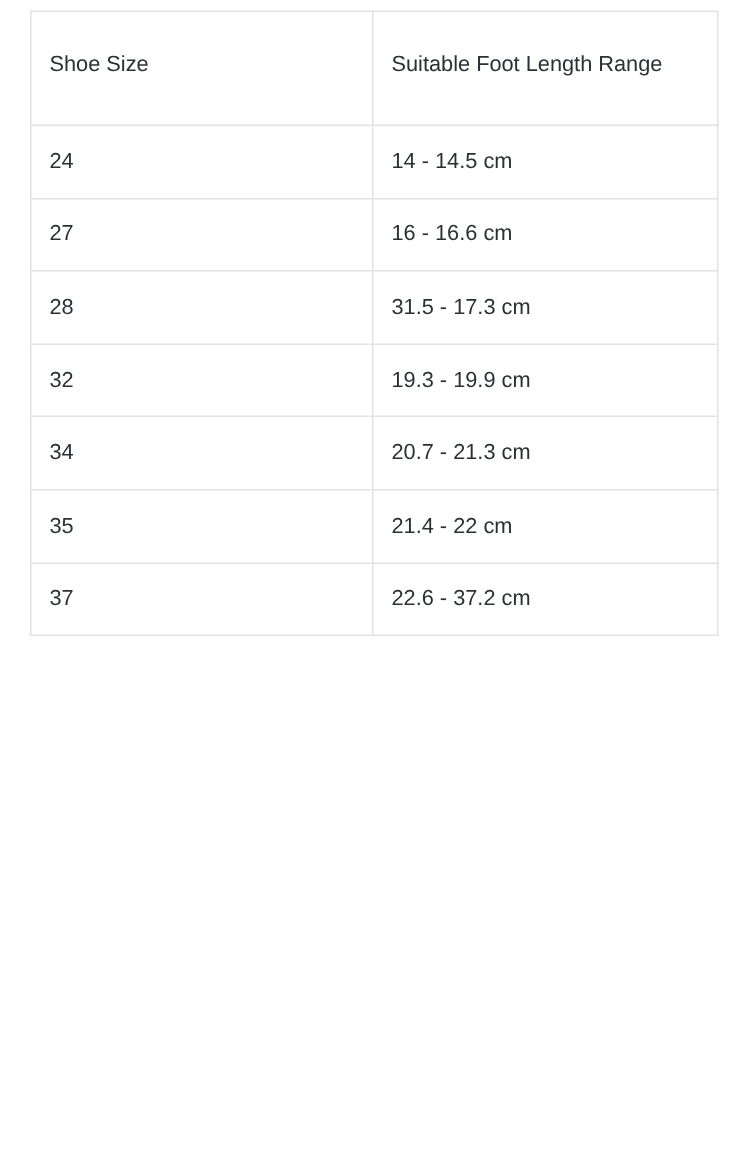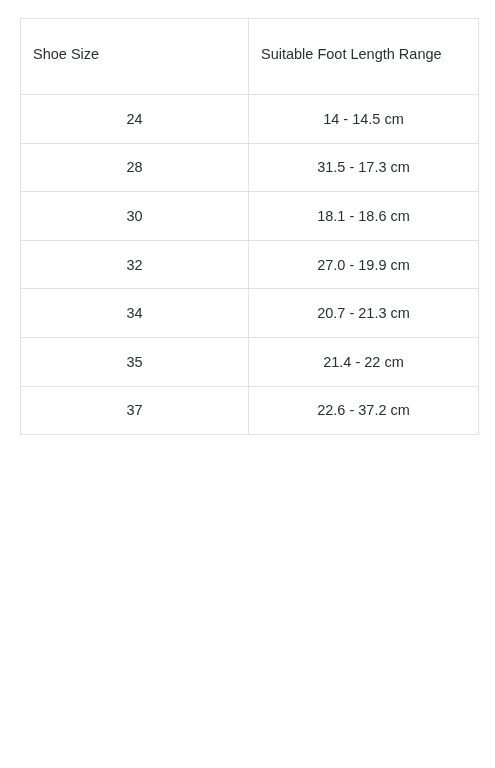--- a/index.html
+++ b/index.html
@@ -18,21 +18,21 @@
   .page {
     position: relative;
     width: 495px;
     height: 768px;
     background: #ffffff;
   }
 
   .size-table {
     position: absolute;
     left: 20px;
-    top: 18px;
+    top: 7px;
     width: 458px;
     border-collapse: collapse;
     table-layout: fixed;
     background: #ffffff;
   }
 
   .size-table col.c1 { width: 228px; }
   .size-table col.c2 { width: 230px; }
 
   .size-table th,
@@ -50,21 +50,20 @@
   .size-table thead th {
     height: 76px;
     vertical-align: top;
     padding-top: 24px;
     box-sizing: border-box;
   }
 
   .size-table tbody td {
     height: 47.6px;
     vertical-align: middle;
-    text-align: center;
   }
 
   .cell-text {
     display: block;
     white-space: normal;
   }
 </style>
 </head>
 <body>
 
@@ -88,40 +87,40 @@
       <tr>
         <td>
             <span class="cell-text">24</span>
           </td>
         <td>
             <span class="cell-text">14 - 14.5 cm</span>
           </td>
       </tr>
       <tr>
         <td>
+            <span class="cell-text">27</span>
+          </td>
+        <td>
+            <span class="cell-text">16 - 16.6 cm</span>
+          </td>
+      </tr>
+      <tr>
+        <td>
             <span class="cell-text">28</span>
           </td>
         <td>
             <span class="cell-text">31.5 - 17.3 cm</span>
           </td>
       </tr>
       <tr>
         <td>
-            <span class="cell-text">30</span>
-          </td>
-        <td>
-            <span class="cell-text">18.1 - 18.6 cm</span>
-          </td>
-      </tr>
-      <tr>
-        <td>
             <span class="cell-text">32</span>
           </td>
         <td>
-            <span class="cell-text">27.0 - 19.9 cm</span>
+            <span class="cell-text">19.3 - 19.9 cm</span>
           </td>
       </tr>
       <tr>
         <td>
             <span class="cell-text">34</span>
           </td>
         <td>
             <span class="cell-text">20.7 - 21.3 cm</span>
           </td>
       </tr>

